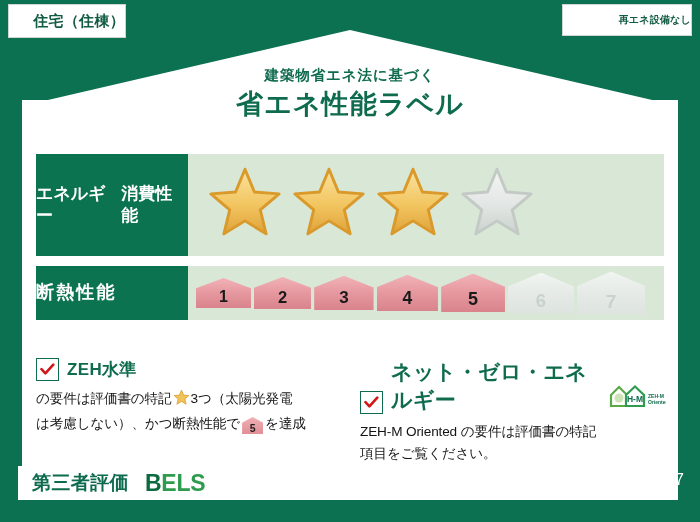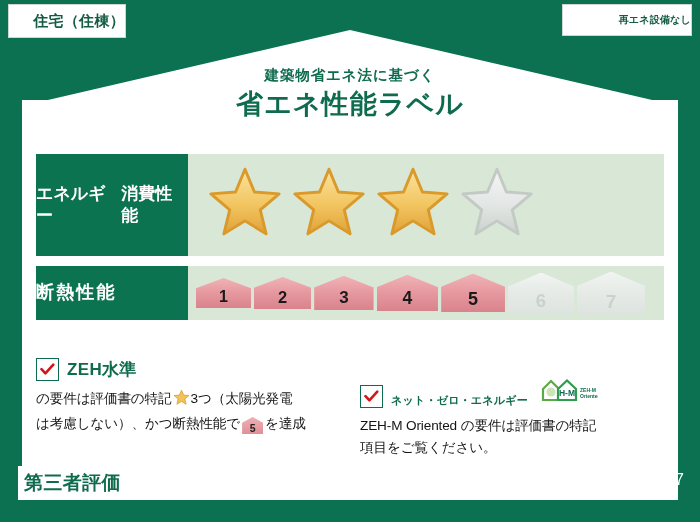--- a/index.html
+++ b/index.html
@@ -73,37 +73,37 @@
   
   .info{position:absolute;top:358px;}
   .info-left{left:36px;width:300px;}
   .info-right{left:360px;width:306px;}
   .info-head{display:flex;align-items:flex-end;gap:8px;margin-bottom:7px;}
   .chk{
     width:21px;height:21px;border:1.6px solid #0f6b4e;background:#fff;
     display:flex;align-items:center;justify-content:center;flex:0 0 auto;
   }
   .info-title{font-size:17px;font-weight:bold;color:#0f6b4e;letter-spacing:.02em;}
-  .info-title.sm{font-size:11px;margin-top:35px;}
+  .info-title.sm{font-size:21px;}
   .info-body{
     font-size:13.6px;color:#141414;line-height:1.62;letter-spacing:-.01em;
   }
   .inline-star{vertical-align:-3px;margin:0 1px;}
   .inline-badge{
     display:inline-block;vertical-align:-4px;width:21px;height:17px;
     margin:0 2px;background:linear-gradient(#efb0b4,#e08f96);
     clip-path:polygon(50% 0,100% 34%,100% 100%,0 100%,0 34%);
     font-size:10.5px;font-weight:bold;color:#222;text-align:center;
     line-height:22px;
   }
   .zehm-logo{margin-left:4px;flex:0 0 auto;}
   
   .footer-box{
     position:absolute;left:18px;top:466px;height:34px;background:#fff;
-    display:flex;align-items:center;padding:0 6px;gap:16px;
+    display:flex;align-items:center;padding:0 14px;gap:16px;
   }
   .f-jp{font-size:19px;font-weight:bold;color:#0f6b4e;letter-spacing:.02em;}
   .f-bels{font-size:23px;font-weight:bold;letter-spacing:-.01em;}
   .f-bels .b{color:#0c6b3e;}
   .f-bels .els{color:#2f9b4e;}
   .footer-co{
     position:absolute;left:243px;top:474px;color:#fff;font-size:13.5px;
     letter-spacing:.06em;
   }
   .footer-right{position:absolute;right:16px;top:468px;text-align:right;color:#fff;}
@@ -245,19 +245,20 @@
       </div>
     </div>
     <div class="info-body">
       <span>ZEH-M Oriented の要件は評価書の特記</span><br>
       <span>項目をご覧ください。</span>
     </div>
   </div>
 
   <div class="footer-box">
     <span class="f-jp">第三者評価</span>
+    <span class="f-bels"><span class="b">B</span><span class="els">ELS</span></span>
   </div>
   <div class="footer-co">NUEVA　VIDA</div>
   <div class="footer-right">
     <div class="f-id">a63c86d5-257c-4b17</div>
   </div>
 
 </div>
 
 </body></html>

